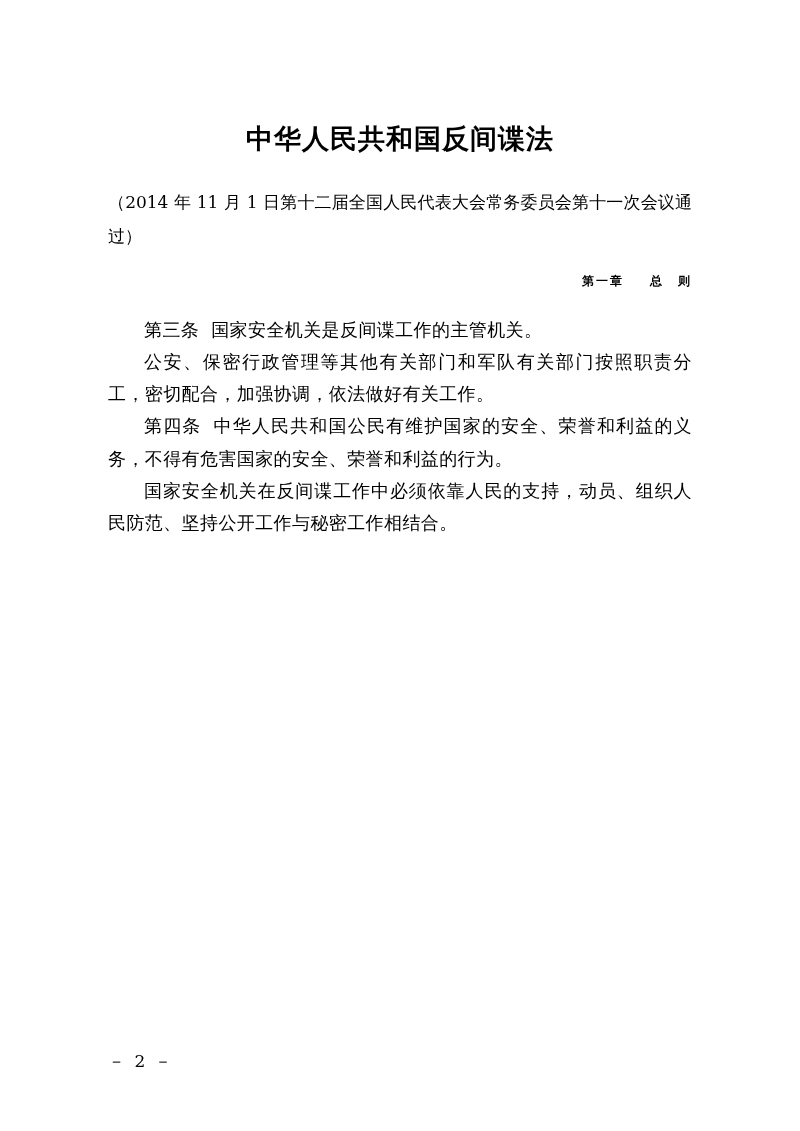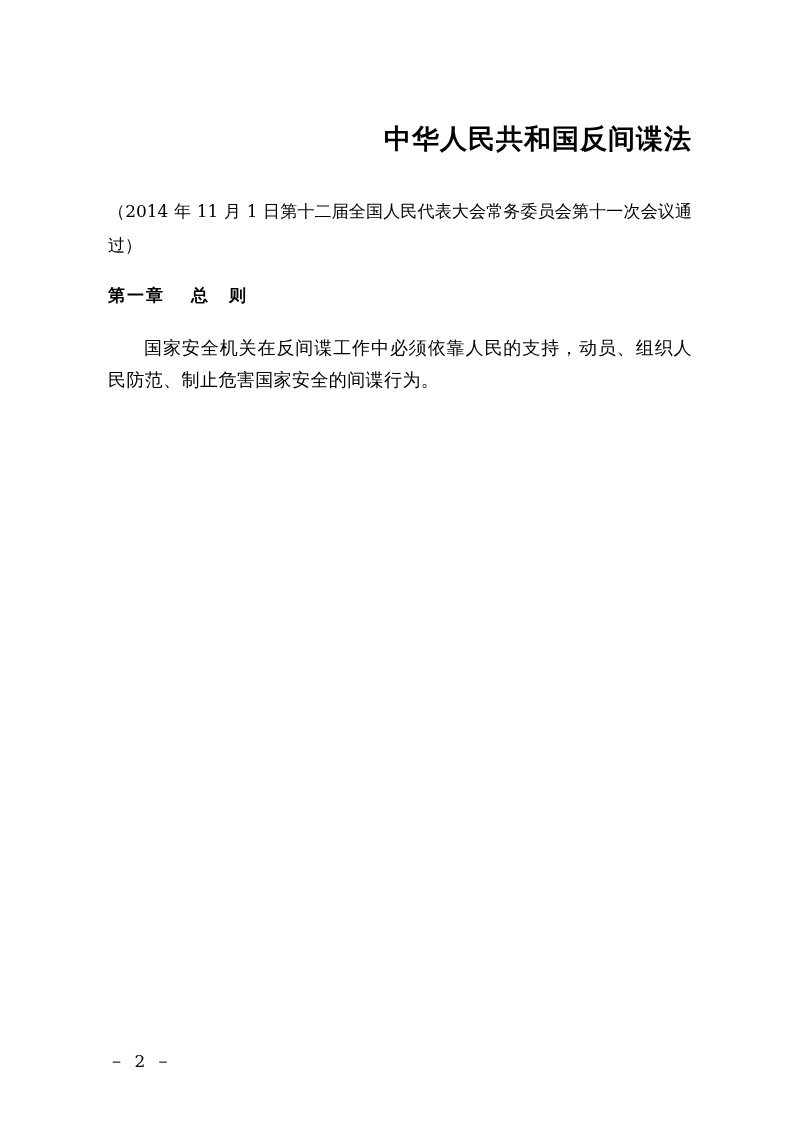--- a/index.html
+++ b/index.html
@@ -16,37 +16,37 @@
     overflow: hidden;
   }
   .page {
     width: 800px;
     height: 1131px;
     box-sizing: border-box;
     padding: 120px 108px 0 108px;
     position: relative;
   }
   .doc-title {
-    text-align: right;
+    text-align: center;
     font-size: 27px;
     font-weight: bold;
     letter-spacing: 1px;
-    margin: 0 0 36px 0;
+    margin: 0 0 27px 0;
     line-height: 1.4;
   }
   .promulgation {
     font-size: 17px;
     line-height: 2.0;
     text-indent: 0;
     margin: 8px 0 18px 0;
     text-align: justify;
   }
   .chapter-heading {
-    text-align: left;
-    font-size: 17px;
+    text-align: right;
+    font-size: 12px;
     font-weight: bold;
     margin: 0 0 22px 0;
     line-height: 1.8;
     letter-spacing: 2px;
   }
   .chapter-heading .ch-sp {
     display: inline-block;
     width: 26px;
   }
   .body-para {
@@ -76,23 +76,32 @@
   <h1 class="doc-title">中华人民共和国反间谍法</h1>
 
   <p class="promulgation">（2014 年 11 月 1 日第十二届全国人民代表大会常务委员会第十一次会议通过）</p>
 
   <div class="chapter-heading">
     <span>第一章</span><span class="ch-sp"></span><span>总　则</span>
   </div>
 
 
 
+  <p class="body-para">
+    <span class="art-label">第三条</span><span>国家安全机关是反间谍工作的主管机关。</span>
+  </p>
 
+  <p class="body-para">
+    <span>公安、保密行政管理等其他有关部门和军队有关部门按照职责分工，密切配合，加强协调，依法做好有关工作。</span>
+  </p>
 
+  <p class="body-para">
+    <span class="art-label">第四条</span><span>中华人民共和国公民有维护国家的安全、荣誉和利益的义务，不得有危害国家的安全、荣誉和利益的行为。</span>
+  </p>
 
 
   <p class="body-para">
-    <span>国家安全机关在反间谍工作中必须依靠人民的支持，动员、组织人民防范、制止危害国家安全的间谍行为。</span>
+    <span>国家安全机关在反间谍工作中必须依靠人民的支持，动员、组织人民防范、坚持公开工作与秘密工作相结合。</span>
   </p>
 
   <div class="page-number">－ 2 －</div>
 
 </div>
 
 </body></html>

